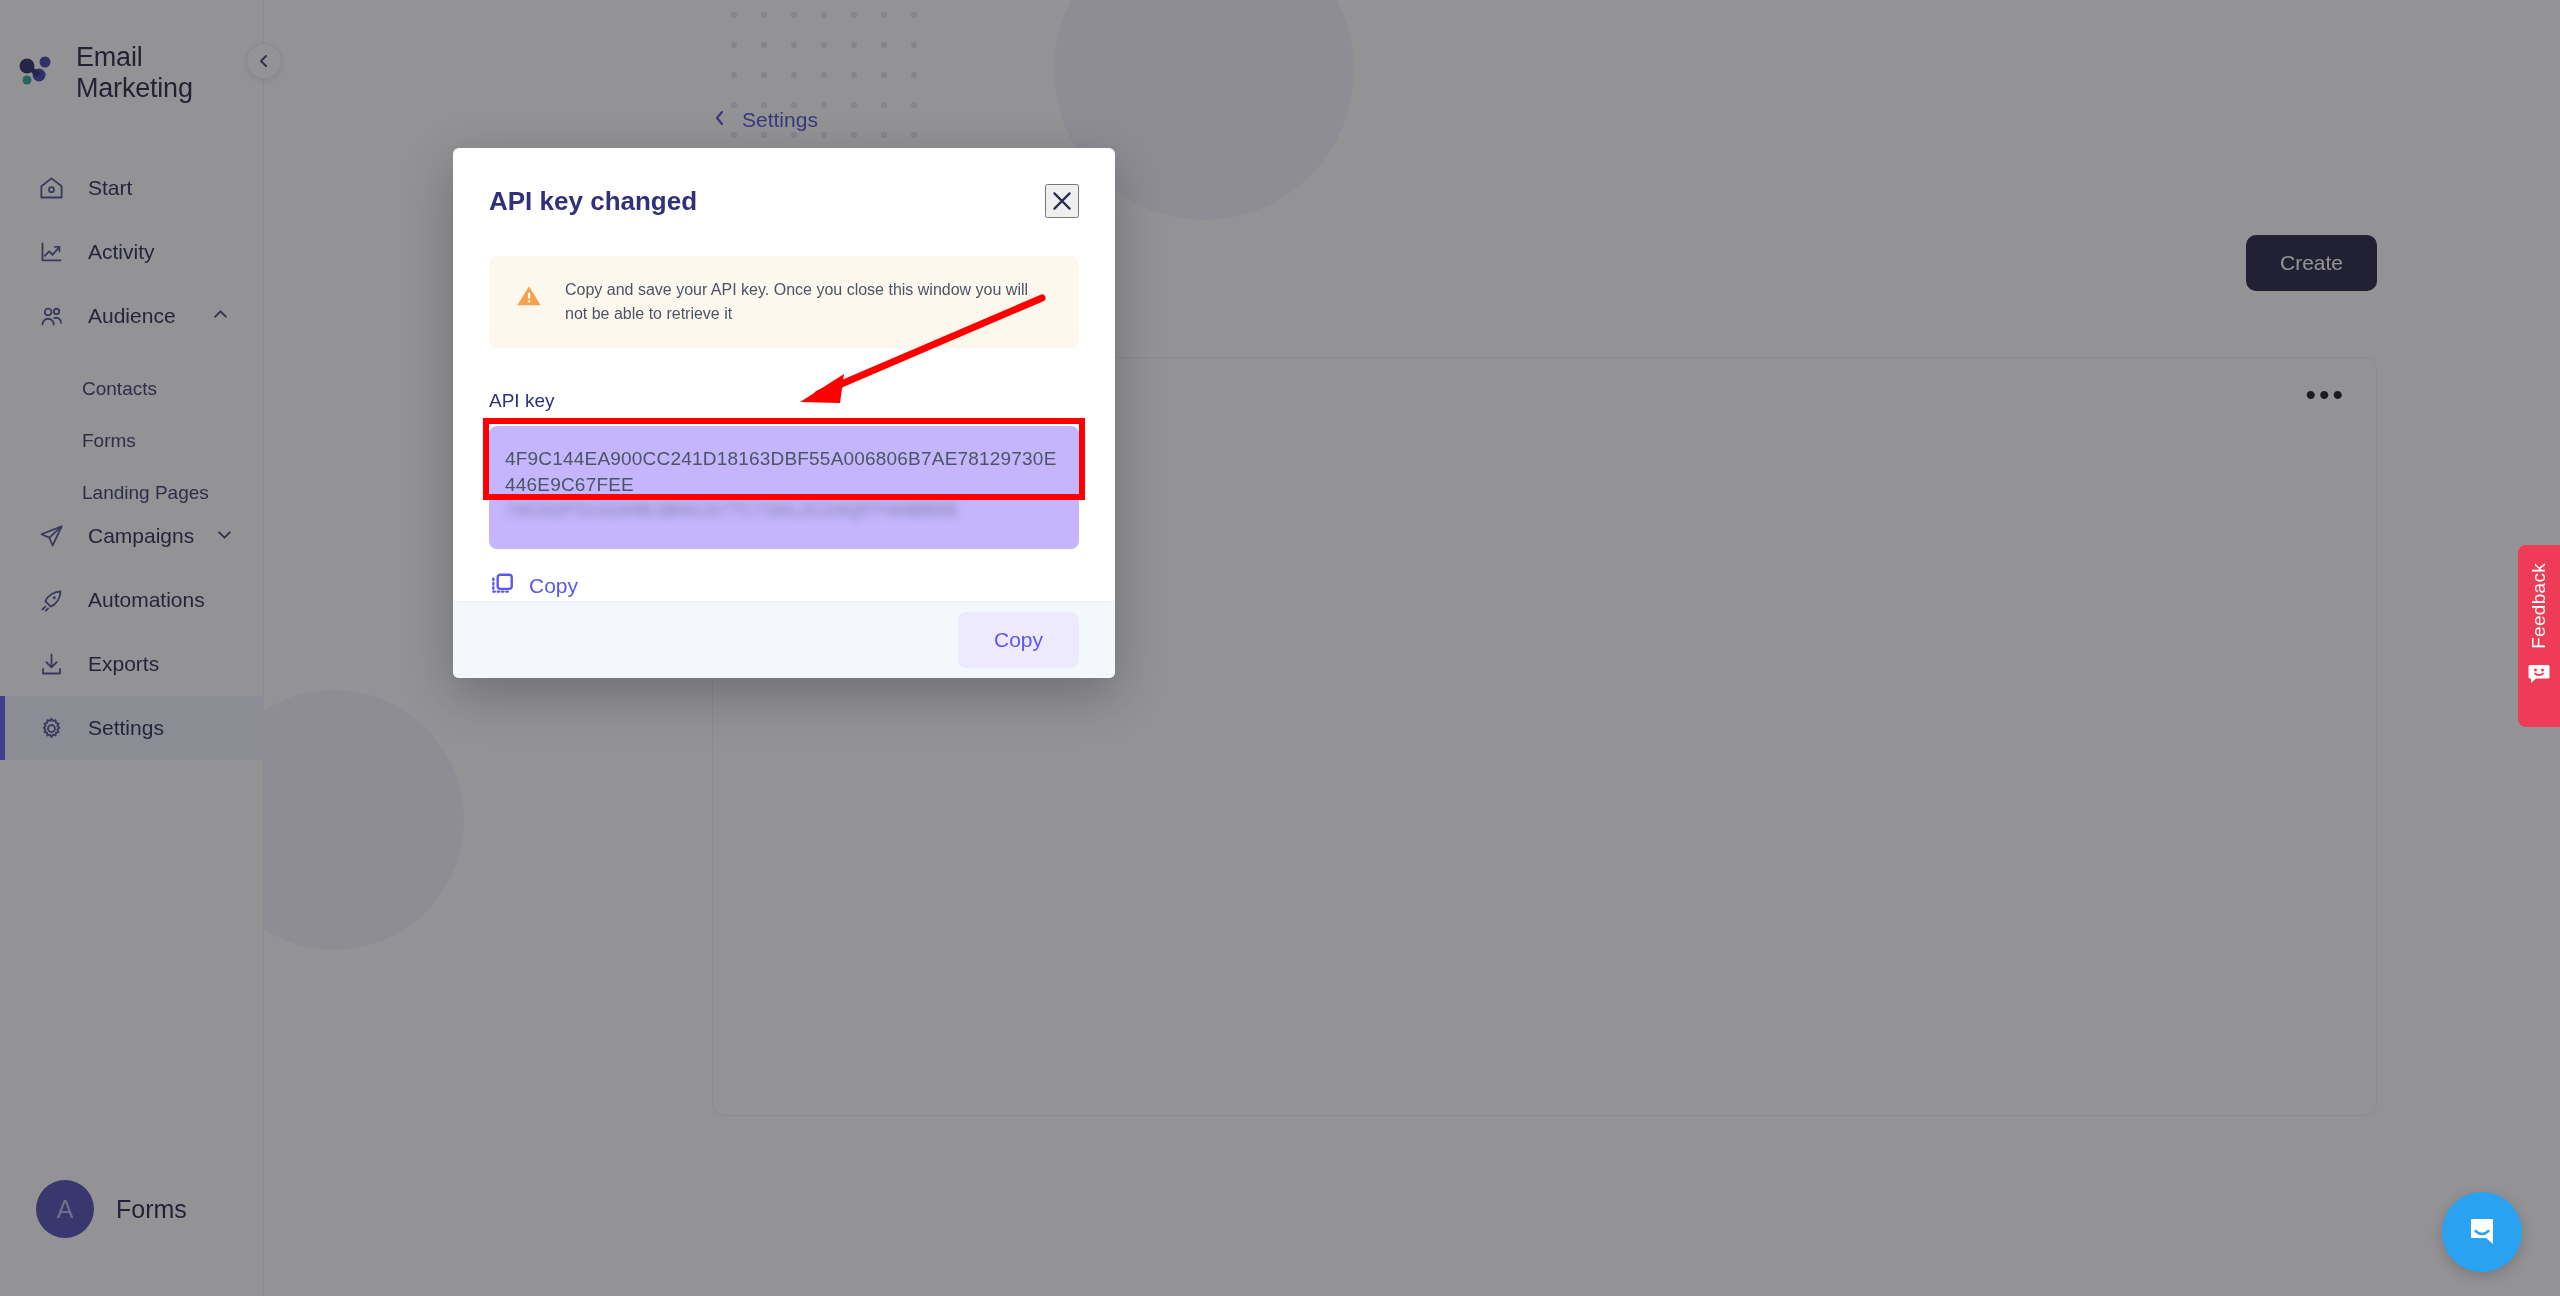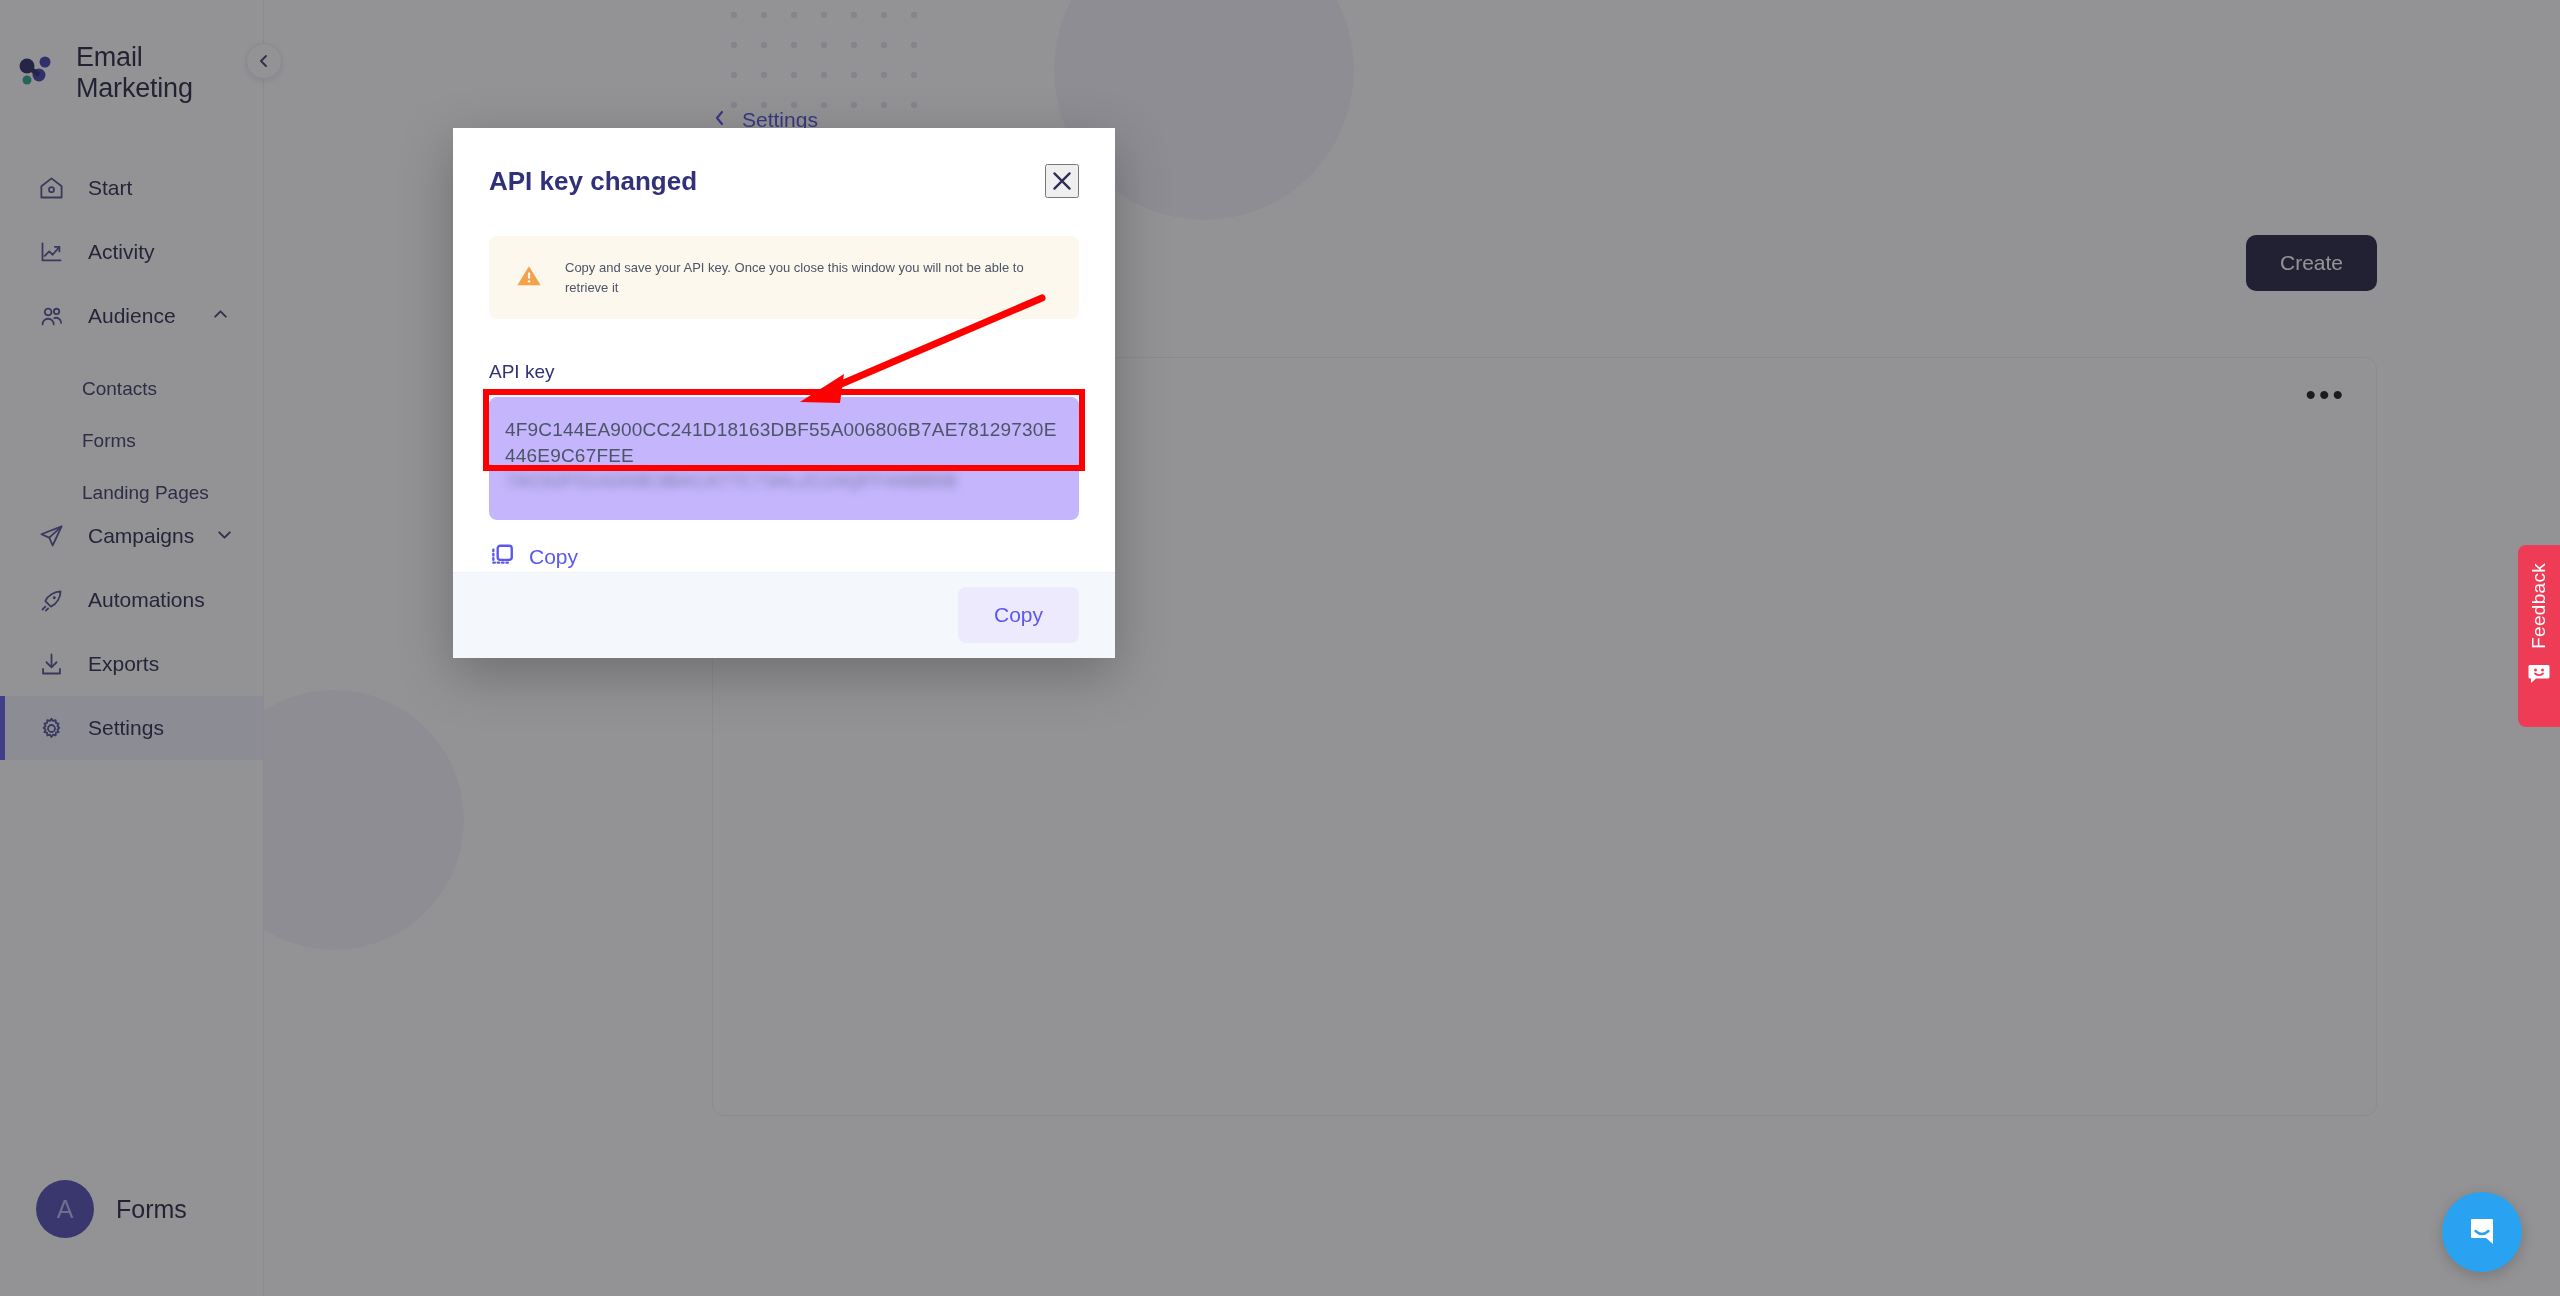--- a/index.html
+++ b/index.html
@@ -71,35 +71,35 @@
   .panel {
     position: absolute; left: 448px; right: 183px; top: 357px; bottom: 180px;
     background: #fff; border: 1px solid #ececf2; border-radius: 12px;
   }
   .panel-dots { position: absolute; right: 30px; top: 28px; letter-spacing: 3px; color: #111; font-size: 30px; line-height: .6; }
 
   
   .overlay { position: absolute; inset: 0; background: rgba(40,40,46,.50); z-index: 10; }
   .modal {
     position: absolute; z-index: 11;
-    left: 453px; top: 128px; width: 662px; height: 530px;
-    background: #fff; border-radius: 0; box-shadow: 0 16px 50px rgba(0,0,0,.25);
+    left: 453px; top: 148px; width: 662px; height: 530px;
+    background: #fff; border-radius: 6px; box-shadow: 0 16px 50px rgba(0,0,0,.25);
     display: flex; flex-direction: column; overflow: hidden;
   }
   .modal-head { display: flex; align-items: center; padding: 36px 36px 0 36px; }
   .modal-title { font-size: 26px; color: #31317a; }
   .modal-x { margin-left: auto; width: 34px; height: 34px; display:flex; align-items:center; justify-content:center; }
   .modal-body { padding: 38px 36px 0 36px; flex: 1; }
 
   .alert {
     display: flex; gap: 22px; align-items: flex-start;
     background: #fdf8ee; border-radius: 8px; padding: 22px 26px;
   }
   .alert-ico { flex: 0 0 28px; margin-top: 4px; }
-  .alert-text { font-size: 13px; line-height: 1.5; color: #4b5565; }
+  .alert-text { font-size: 16px; line-height: 1.5; color: #4b5565; }
 
   .field-label { margin-top: 42px; font-size: 19px; color: #31317a; }
   .keybox-wrap { position: relative; margin-top: 14px; }
   .keybox {
     background: #c4b5fd; border-radius: 8px; padding: 20px 16px 26px 16px;
     min-height: 86px;
   }
   .key-line { font-size: 19px; color: #4b5565; letter-spacing: .2px; word-break: break-all; line-height: 1.35; }
   .key-line.blurred { filter: blur(5px); opacity: .62; user-select: none; }
   .redbox {

